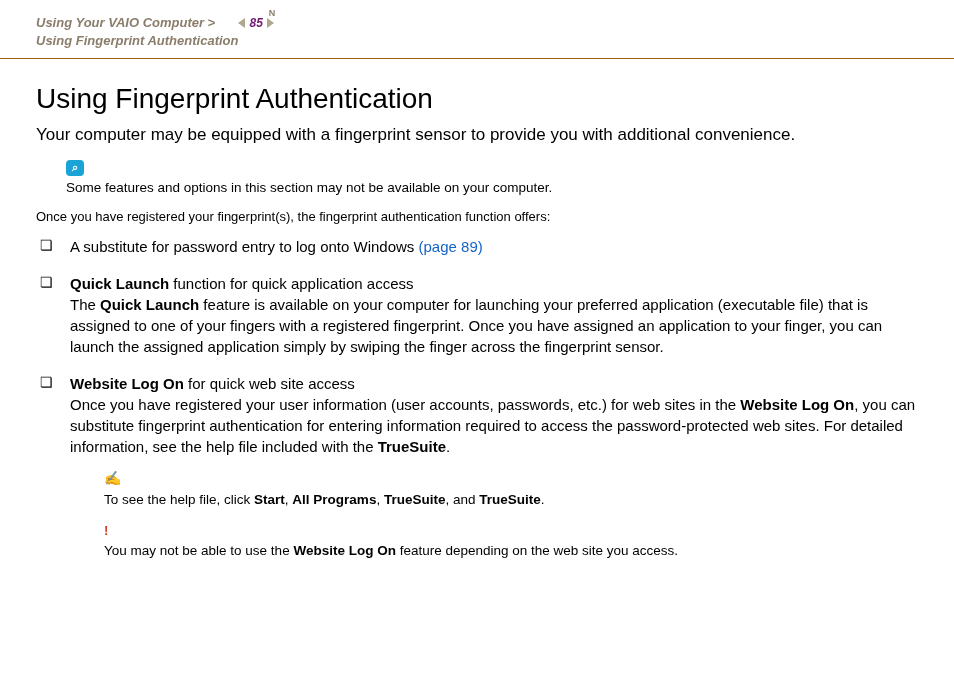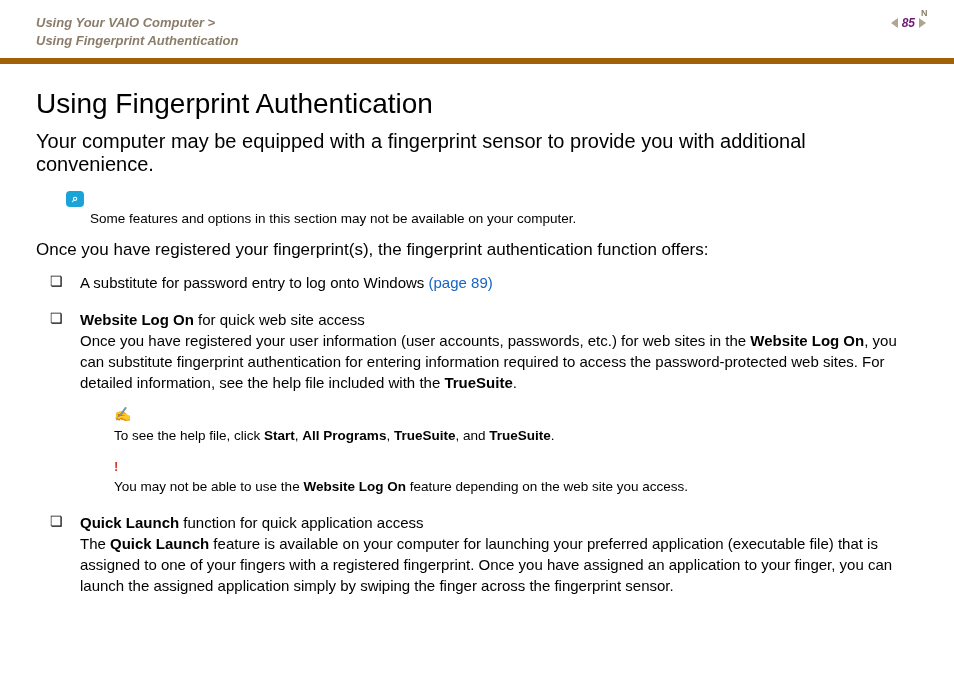--- a/index.html
+++ b/index.html
@@ -5,24 +5,23 @@
   body {
     margin: 0;
     padding: 0;
     font-family: Arial, Helvetica, sans-serif;
     background: #fff;
     color: #000;
     width: 954px;
   }
   .header {
     display: flex;
-    justify-content: space-between;
     align-items: flex-start;
     padding: 14px 28px 8px 36px;
-    border-bottom: 6px solid #a16207;
+    border-bottom: 1px solid #a16207;
   }
   .breadcrumb {
     font-size: 13px;
     font-weight: bold;
     font-style: italic;
     color: #8b7d6b;
     line-height: 1.4;
   }
   .breadcrumb .gt { font-style: normal; font-weight: bold; }
   .pagenav {
@@ -49,21 +48,21 @@
 
   .content {
     padding: 18px 36px 30px 36px;
   }
   h1 {
     font-size: 28px;
     font-weight: normal;
     margin: 6px 0 10px 0;
   }
   .intro {
-    font-size: 20px;
+    font-size: 17px;
     margin: 0 0 12px 0;
   }
 
   .note-block {
     margin: 6px 0 12px 30px;
   }
   .note-icon {
     display: inline-flex;
     width: 18px; height: 16px;
     border-radius: 4px;
@@ -76,32 +75,31 @@
     margin-bottom: 3px;
   }
   .note-text {
     font-size: 13.5px;
     line-height: 1.35;
     font-family: Arial, sans-serif;
     color: #000;
   }
   .note-text-condensed {
     font-stretch: condensed;
-    margin-left: 24px;
   }
 
   .preamble {
-    font-size: 17px;
+    font-size: 13px;
     margin: 10px 0 12px 0;
   }
 
   ul.chk {
     list-style: none;
     padding: 0;
-    margin: 10px;
+    margin: 0;
   }
   ul.chk > li {
     position: relative;
     padding-left: 34px;
     margin-bottom: 16px;
     font-size: 15px;
     line-height: 1.4;
   }
   ul.chk > li::before {
     content: "❏";
@@ -166,36 +164,36 @@
   </div>
 
   <p class="preamble">Once you have registered your fingerprint(s), the fingerprint authentication function offers:</p>
 
   <ul class="chk">
     <li>
       <span>A substitute for password entry to log onto Windows </span><span class="link">(page 89)</span><br>
     </li>
 
     <li>
+      <b>Quick Launch</b><span> function for quick application access</span><br>
+      <span>The </span><b>Quick Launch</b><span> feature is available on your computer for launching your preferred application (executable file) that is assigned to one of your fingers with a registered fingerprint. Once you have assigned an application to your finger, you can launch the assigned application simply by swiping the finger across the fingerprint sensor.</span>
+    </li>
+
+    <li>
       <b>Website Log On</b><span> for quick web site access</span><br>
       <span>Once you have registered your user information (user accounts, passwords, etc.) for web sites in the </span><b>Website Log On</b><span>, you can substitute fingerprint authentication for entering information required to access the password-protected web sites. For detailed information, see the help file included with the </span><b>TrueSuite</b><span>.</span>
 
       <div class="sub-note">
         <span class="hand-icon">✍</span>
         <div class="txt">
           <span>To see the help file, click </span><b>Start</b><span>, </span><b>All Programs</b><span>, </span><b>TrueSuite</b><span>, and </span><b>TrueSuite</b><span>.</span>
         </div>
       </div>
 
       <div class="sub-note">
         <span class="bang">!</span>
         <div class="txt">
           <span>You may not be able to use the </span><b>Website Log On</b><span> feature depending on the web site you access.</span>
         </div>
       </div>
     </li>
-
-    <li>
-      <b>Quick Launch</b><span> function for quick application access</span><br>
-      <span>The </span><b>Quick Launch</b><span> feature is available on your computer for launching your preferred application (executable file) that is assigned to one of your fingers with a registered fingerprint. Once you have assigned an application to your finger, you can launch the assigned application simply by swiping the finger across the fingerprint sensor.</span>
-    </li>
   </ul>
 </div>
 
 </body></html>

